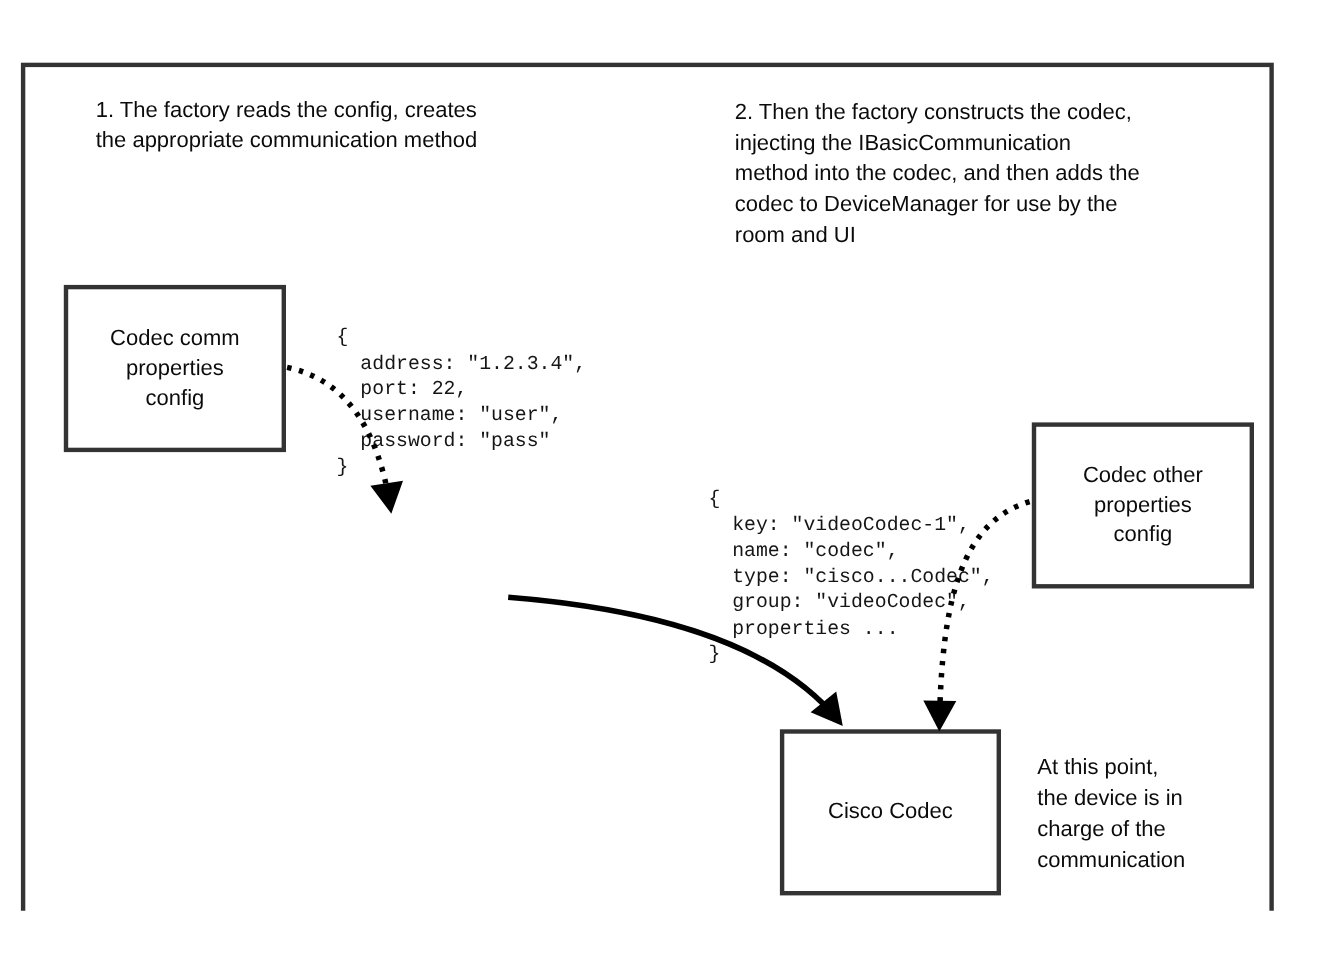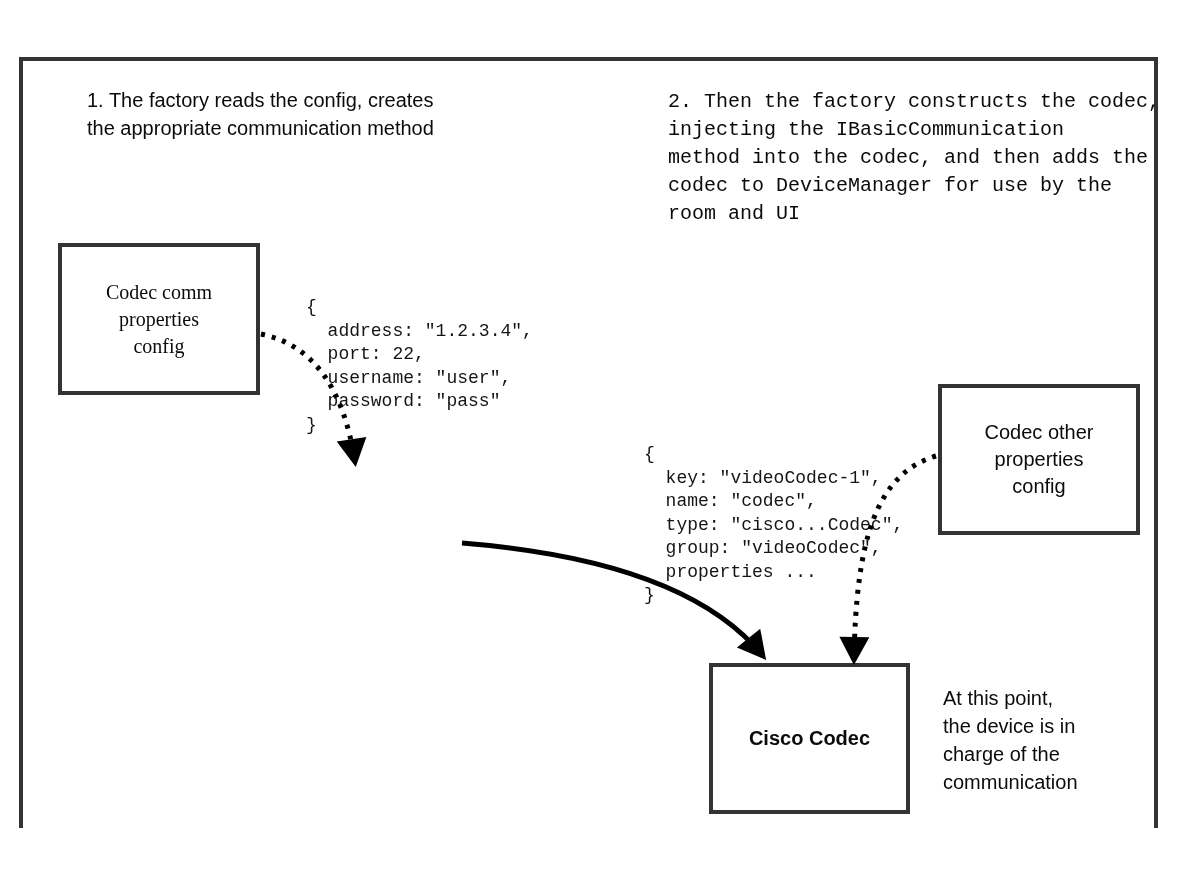--- a/index.html
+++ b/index.html
@@ -44,37 +44,37 @@
     background: #ffffff;
     display: flex;
     align-items: center;
     justify-content: center;
     text-align: center;
     font-size: 20px;
     line-height: 27px;
     white-space: pre-line;
     color: #0b0b0b;
   }
-  .box-codec-comm  { left: 58px;  top: 243px; width: 202px; height: 152px; font-family: Liberation Serif, serif; }
+  .box-codec-comm  { left: 58px;  top: 259px; width: 202px; height: 152px; }
   .box-ssh-client  { left: 258px; top: 469px; width: 202px; height: 152px; }
   .box-codec-other { left: 938px; top: 384px; width: 202px; height: 151px; align-items: center; }
-  .box-cisco-codec { left: 709px; top: 663px; width: 201px; height: 151px; font-weight: bold; }
+  .box-cisco-codec { left: 709px; top: 663px; width: 201px; height: 151px; }
   .code {
     position: absolute;
     margin: 0;
     font-family: "Liberation Mono", monospace;
     font-size: 18px;
     line-height: 23.5px;
     white-space: pre;
     color: #151515;
   }
   .code-comm  { left: 306px; top: 296px; }
   .code-codec { left: 644px; top: 443px; }
   .note-step1  { left: 87px;  top: 86px;  }
-  .note-step2  { left: 668px; top: 88px; font-family: Liberation Mono, monospace;  }
+  .note-step2  { left: 668px; top: 88px;  }
   .note-result { left: 943px; top: 684px; }
   svg.arrows {
     position: absolute;
     left: 0;
     top: 0;
     width: 1200px;
     height: 880px;
     z-index: 5;
     pointer-events: none;
   }

